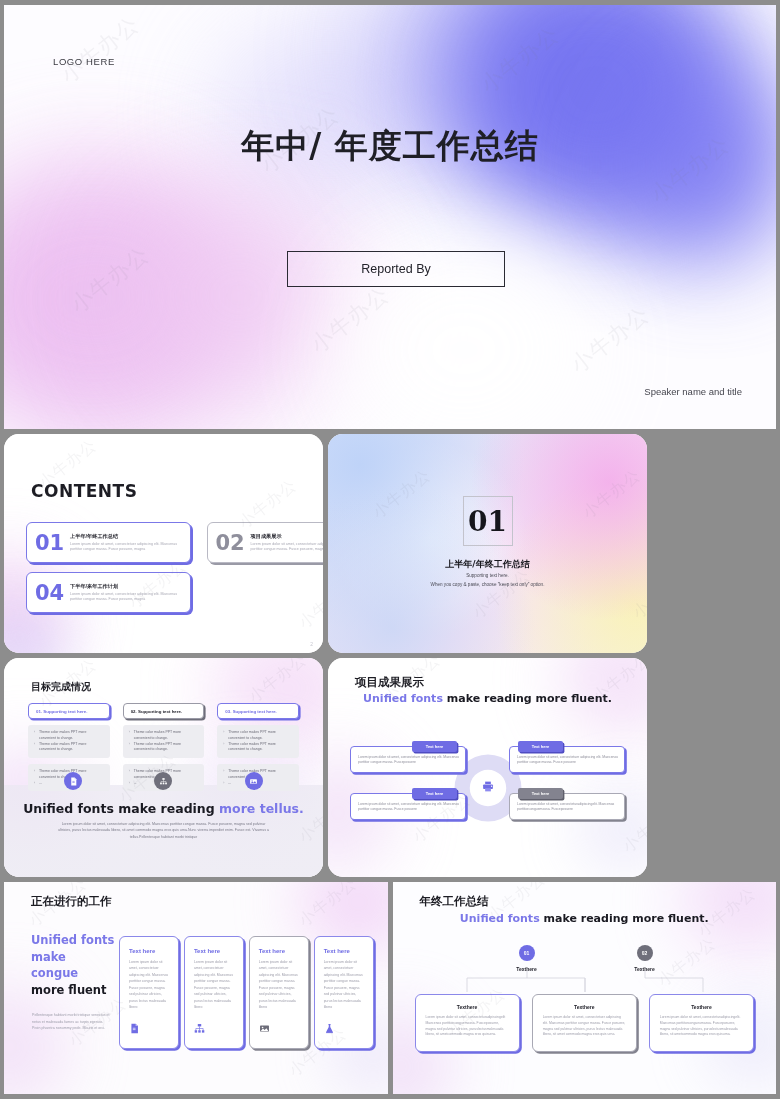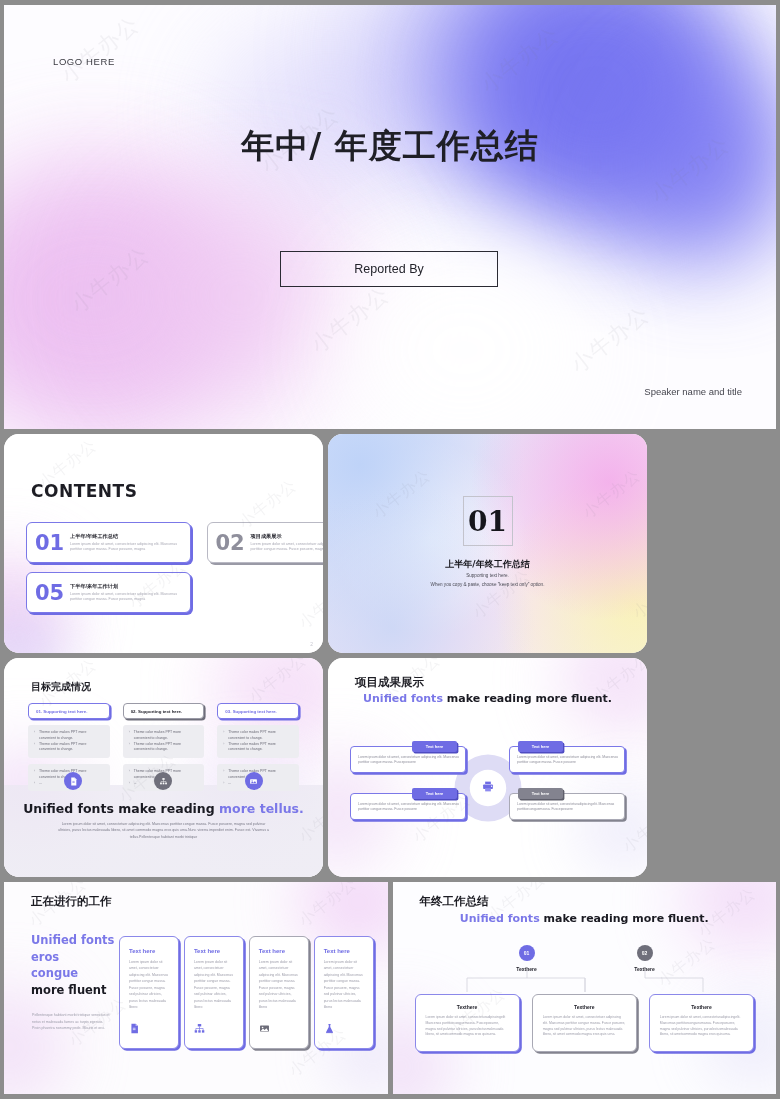--- a/index.html
+++ b/index.html
@@ -56,21 +56,21 @@
   }
   .s1-title {
     position:absolute; left:0; right:0; top:121px; z-index:5;
     text-align:center;
     font-family:"DejaVu Sans", sans-serif;
     font-weight:bold; font-size:33px; line-height:1.2;
     color:#1f1f26; letter-spacing:1px;
   }
   .s1-title .ln2 { display:block; }
   .reported {
-    position:absolute; left:276px; top:246px; z-index:5;
+    position:absolute; left:283px; top:246px; z-index:5;
     width:218px; height:36px;
     border:1.4px solid #2a2a33;
     display:flex; align-items:center; justify-content:center;
     font-size:12.5px; color:#23232b; background:rgba(255,255,255,.06);
   }
   .speaker {
     position:absolute; right:34px; bottom:32px; z-index:5;
     font-size:9.5px; color:#46464f;
   }
 
@@ -297,21 +297,21 @@
           </div>
         </div>
         <div class="c-card gry">
           <div class="c-num">02</div>
           <div class="c-txt">
             <div class="c-ttl">项目成果展示</div>
             <div class="c-sub">Lorem ipsum dolor sit amet, consectetuer adipiscing elit. Maecenas porttitor congue massa. Fusce posuere, magna</div>
           </div>
         </div>
         <div class="c-card pur">
-          <div class="c-num">05</div>
+          <div class="c-num">04</div>
           <div class="c-txt">
             <div class="c-ttl">下半年/来年工作计划</div>
             <div class="c-sub">Lorem ipsum dolor sit amet, consectetuer adipiscing elit. Maecenas porttitor congue massa. Fusce posuere, magna</div>
           </div>
         </div>
       </div>
       <div class="pgnum">2</div>
       <div class="wm">
         <span style="left:30px;top:20px;font-size:16px;">小牛办公</span>
         <span style="left:230px;top:60px;font-size:16px;">小牛办公</span>
@@ -483,21 +483,21 @@
   <div class="row">
 
     <div class="slide half2">
       <div class="s6bg"></div>
       <div class="s6-p1"></div>
       <div class="s6-p2"></div>
       <div class="s6-p3"></div>
       <div class="s-title s6-h">正在进行的工作</div>
       <div class="s6-big">
         <div>Unified fonts</div>
-        <div>eros</div>
+        <div>make</div>
         <div>congue</div>
         <div class="dk">more fluent</div>
       </div>
       <div class="s6-para">Pellentesque habitant morbi tristique senectus et netus et malesuada fames ac turpis egestas. Proin pharetra nonummy pede. Mauris et orci.</div>
       <div class="s6-cards">
         <div class="s6-card pur">
           <div class="s6-ct">Text here</div>
           <div class="s6-cp">Lorem ipsum dolor sit amet, consectetuer adipiscing elit. Maecenas porttitor congue massa. Fusce posuere, magna sed pulvinar ultricies, purus lectus malesuada libero</div>
           <div class="s6-ci">
             <svg width="11" height="11" viewBox="0 0 16 16">

